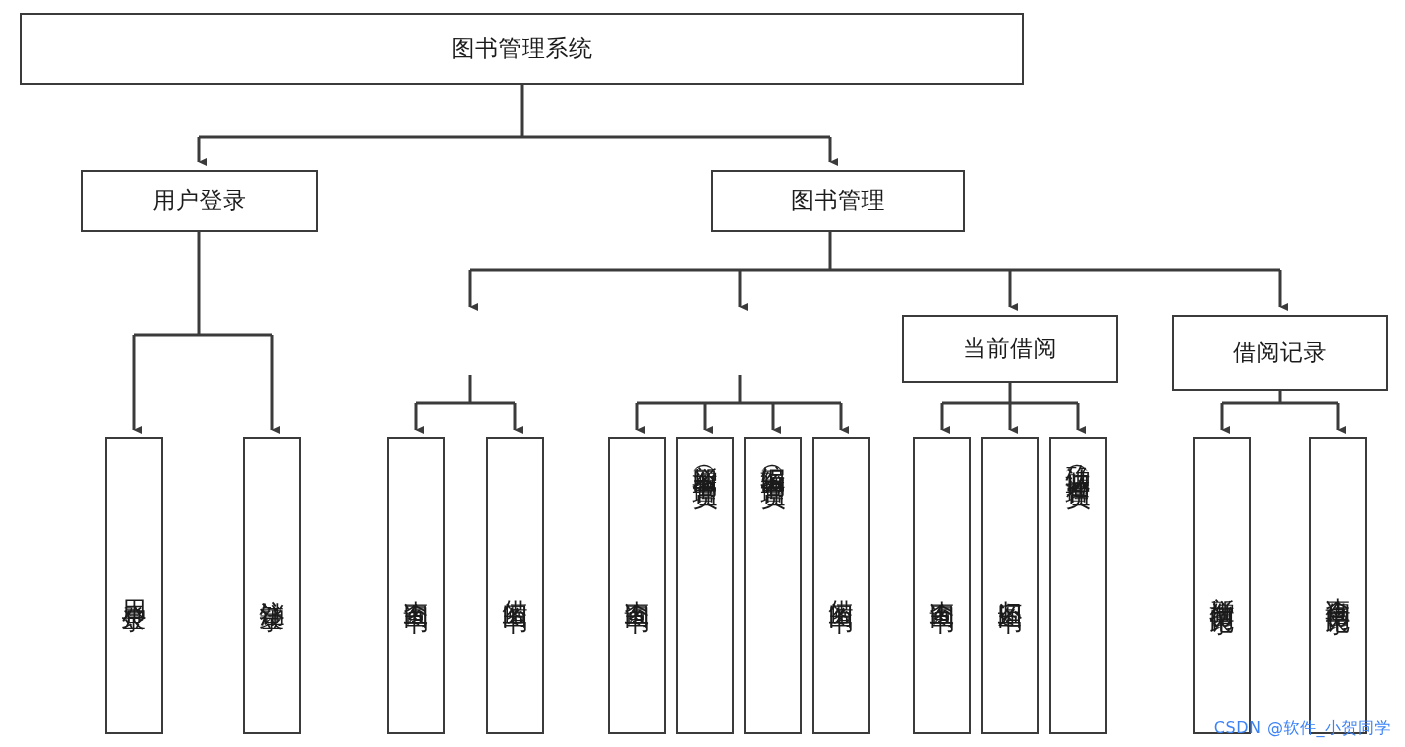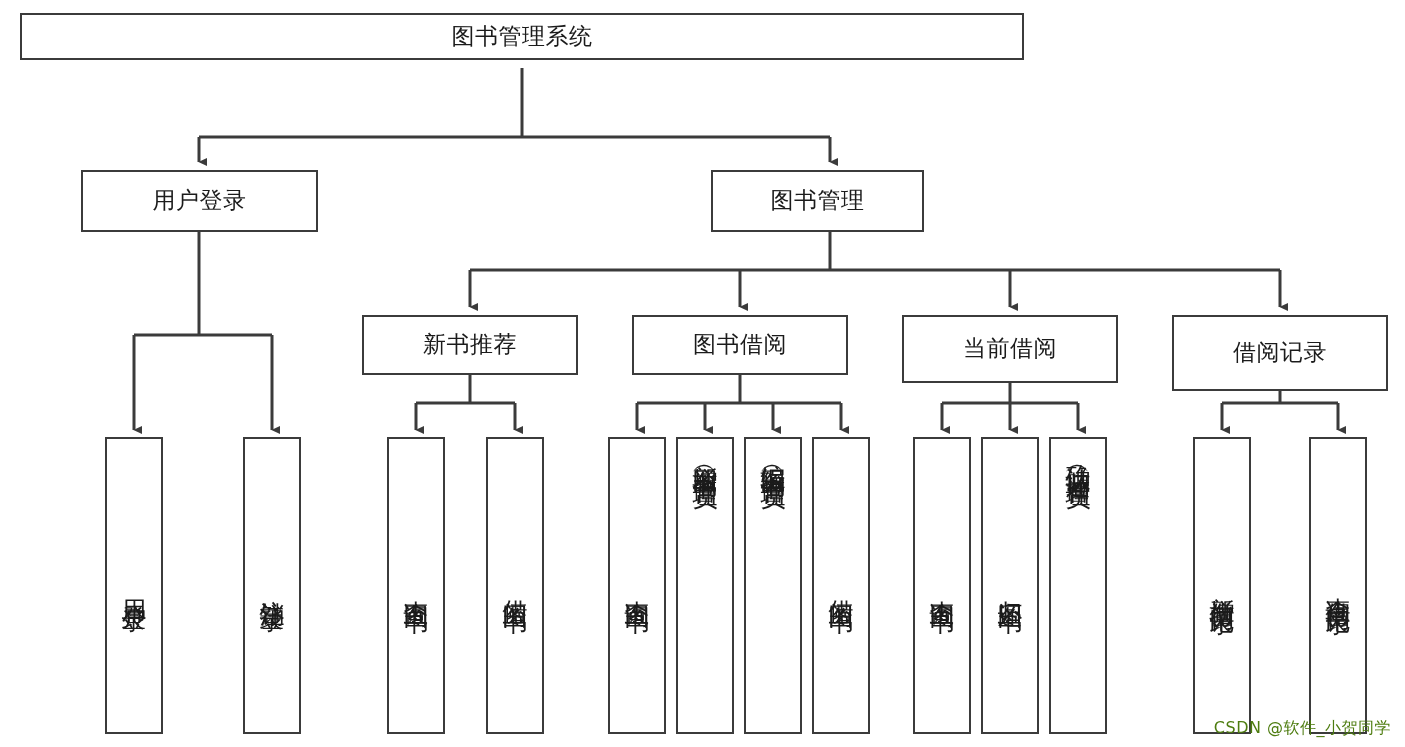--- a/index.html
+++ b/index.html
@@ -57,21 +57,21 @@
   }
   .node-vertical.node-center {
     align-items: center;
     padding-top: 0;
   }
   #watermark {
     position: absolute;
     right: 14px;
     bottom: 8px;
     font-size: 16px;
-    color: #4d7c0f;
+    color: #3b82f6;
     letter-spacing: 0.5px;
     white-space: nowrap;
     pointer-events: none;
   }
 </style>
 </head>
 <body>
 
 <div id="diagram-root">
 
@@ -118,37 +118,31 @@
       <path d="M 1010,403 L 1010,430" marker-end="url(#arrowhead)"></path>
       <path d="M 1078,403 L 1078,430" marker-end="url(#arrowhead)"></path>
 
       <path d="M 1280,375 L 1280,403"></path>
       <path d="M 1222,403 L 1338,403"></path>
       <path d="M 1222,403 L 1222,430" marker-end="url(#arrowhead)"></path>
       <path d="M 1338,403 L 1338,430" marker-end="url(#arrowhead)"></path>
     </g>
   </svg>
 
-  <div class="node-box node-horizontal" style="left:20px; top:13px; width:1004px; height:47px;">
+  <div class="node-box node-horizontal" style="left:20px; top:13px; width:1004px; height:72px;">
     <span class="node-label">图书管理系统</span>
   </div>
 
   <div class="node-box node-horizontal" style="left:81px; top:170px; width:237px; height:62px;">
     <span class="node-label">用户登录</span>
   </div>
-  <div class="node-box node-horizontal" style="left:711px; top:170px; width:213px; height:62px;align-items:center;">
+  <div class="node-box node-horizontal" style="left:711px; top:170px; width:254px; height:62px;align-items:center;">
     <span class="node-label">图书管理</span>
   </div>
 
-  <div class="node-box node-horizontal" style="left:362px; top:315px; width:216px; height:60px;">
-    <span class="node-label">新书推荐</span>
-  </div>
-  <div class="node-box node-horizontal" style="left:632px; top:315px; width:216px; height:60px;">
-    <span class="node-label">图书借阅</span>
-  </div>
   <div class="node-box node-horizontal" style="left:902px; top:315px; width:216px; height:68px;">
     <span class="node-label">当前借阅</span>
   </div>
   <div class="node-box node-horizontal" style="left:1172px; top:315px; width:216px; height:76px;">
     <span class="node-label">借阅记录</span>
   </div>
 
   <div class="node-box node-vertical node-center" style="left:105px; top:437px; width:58px; height:297px;">
     <span class="node-label">用户登录</span>
   </div>

